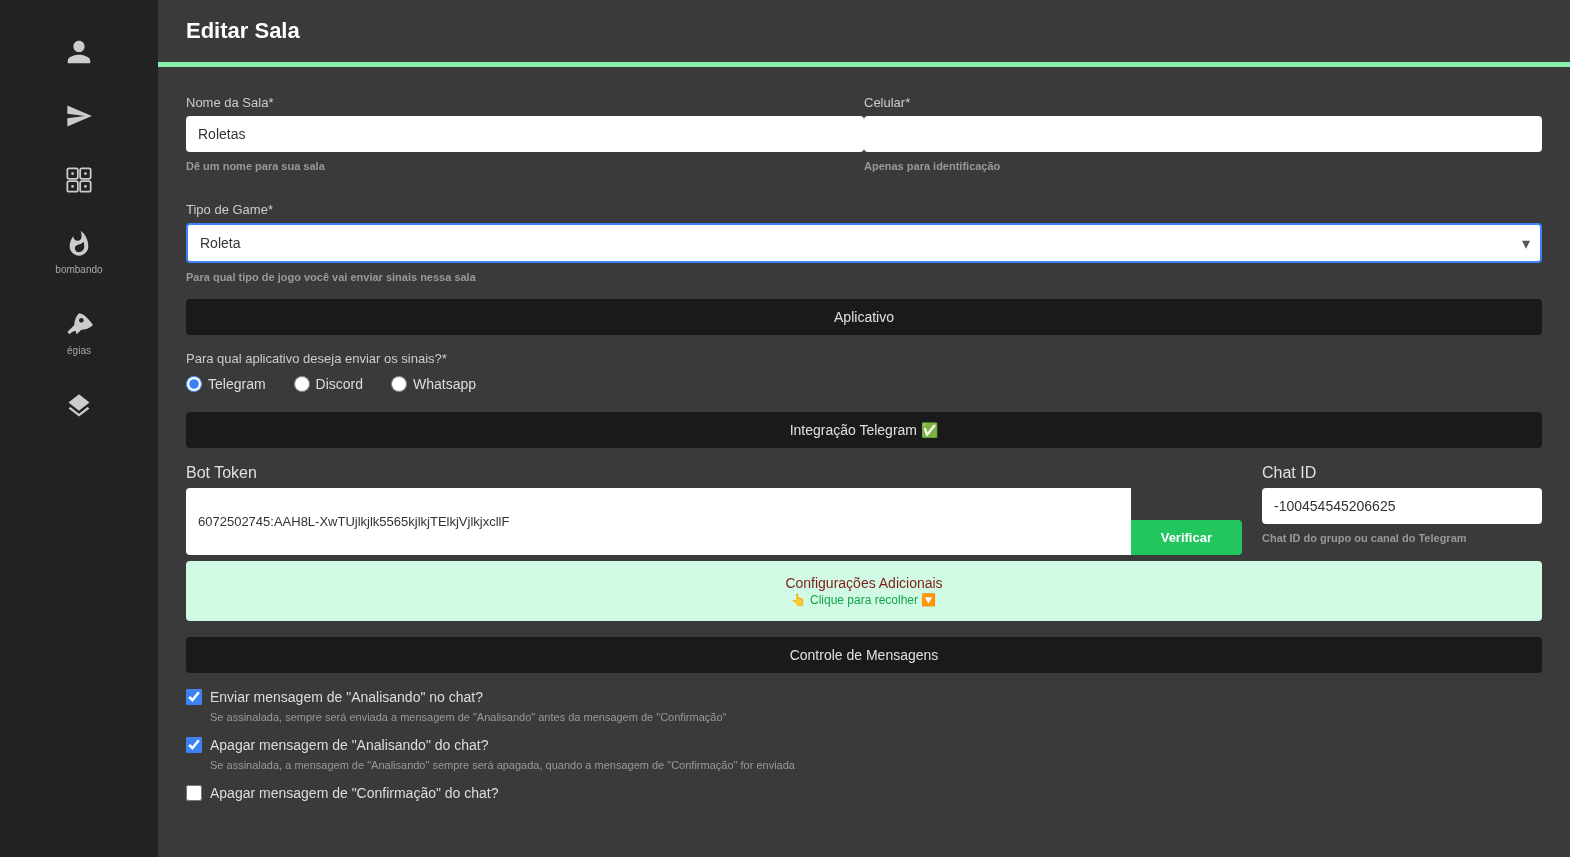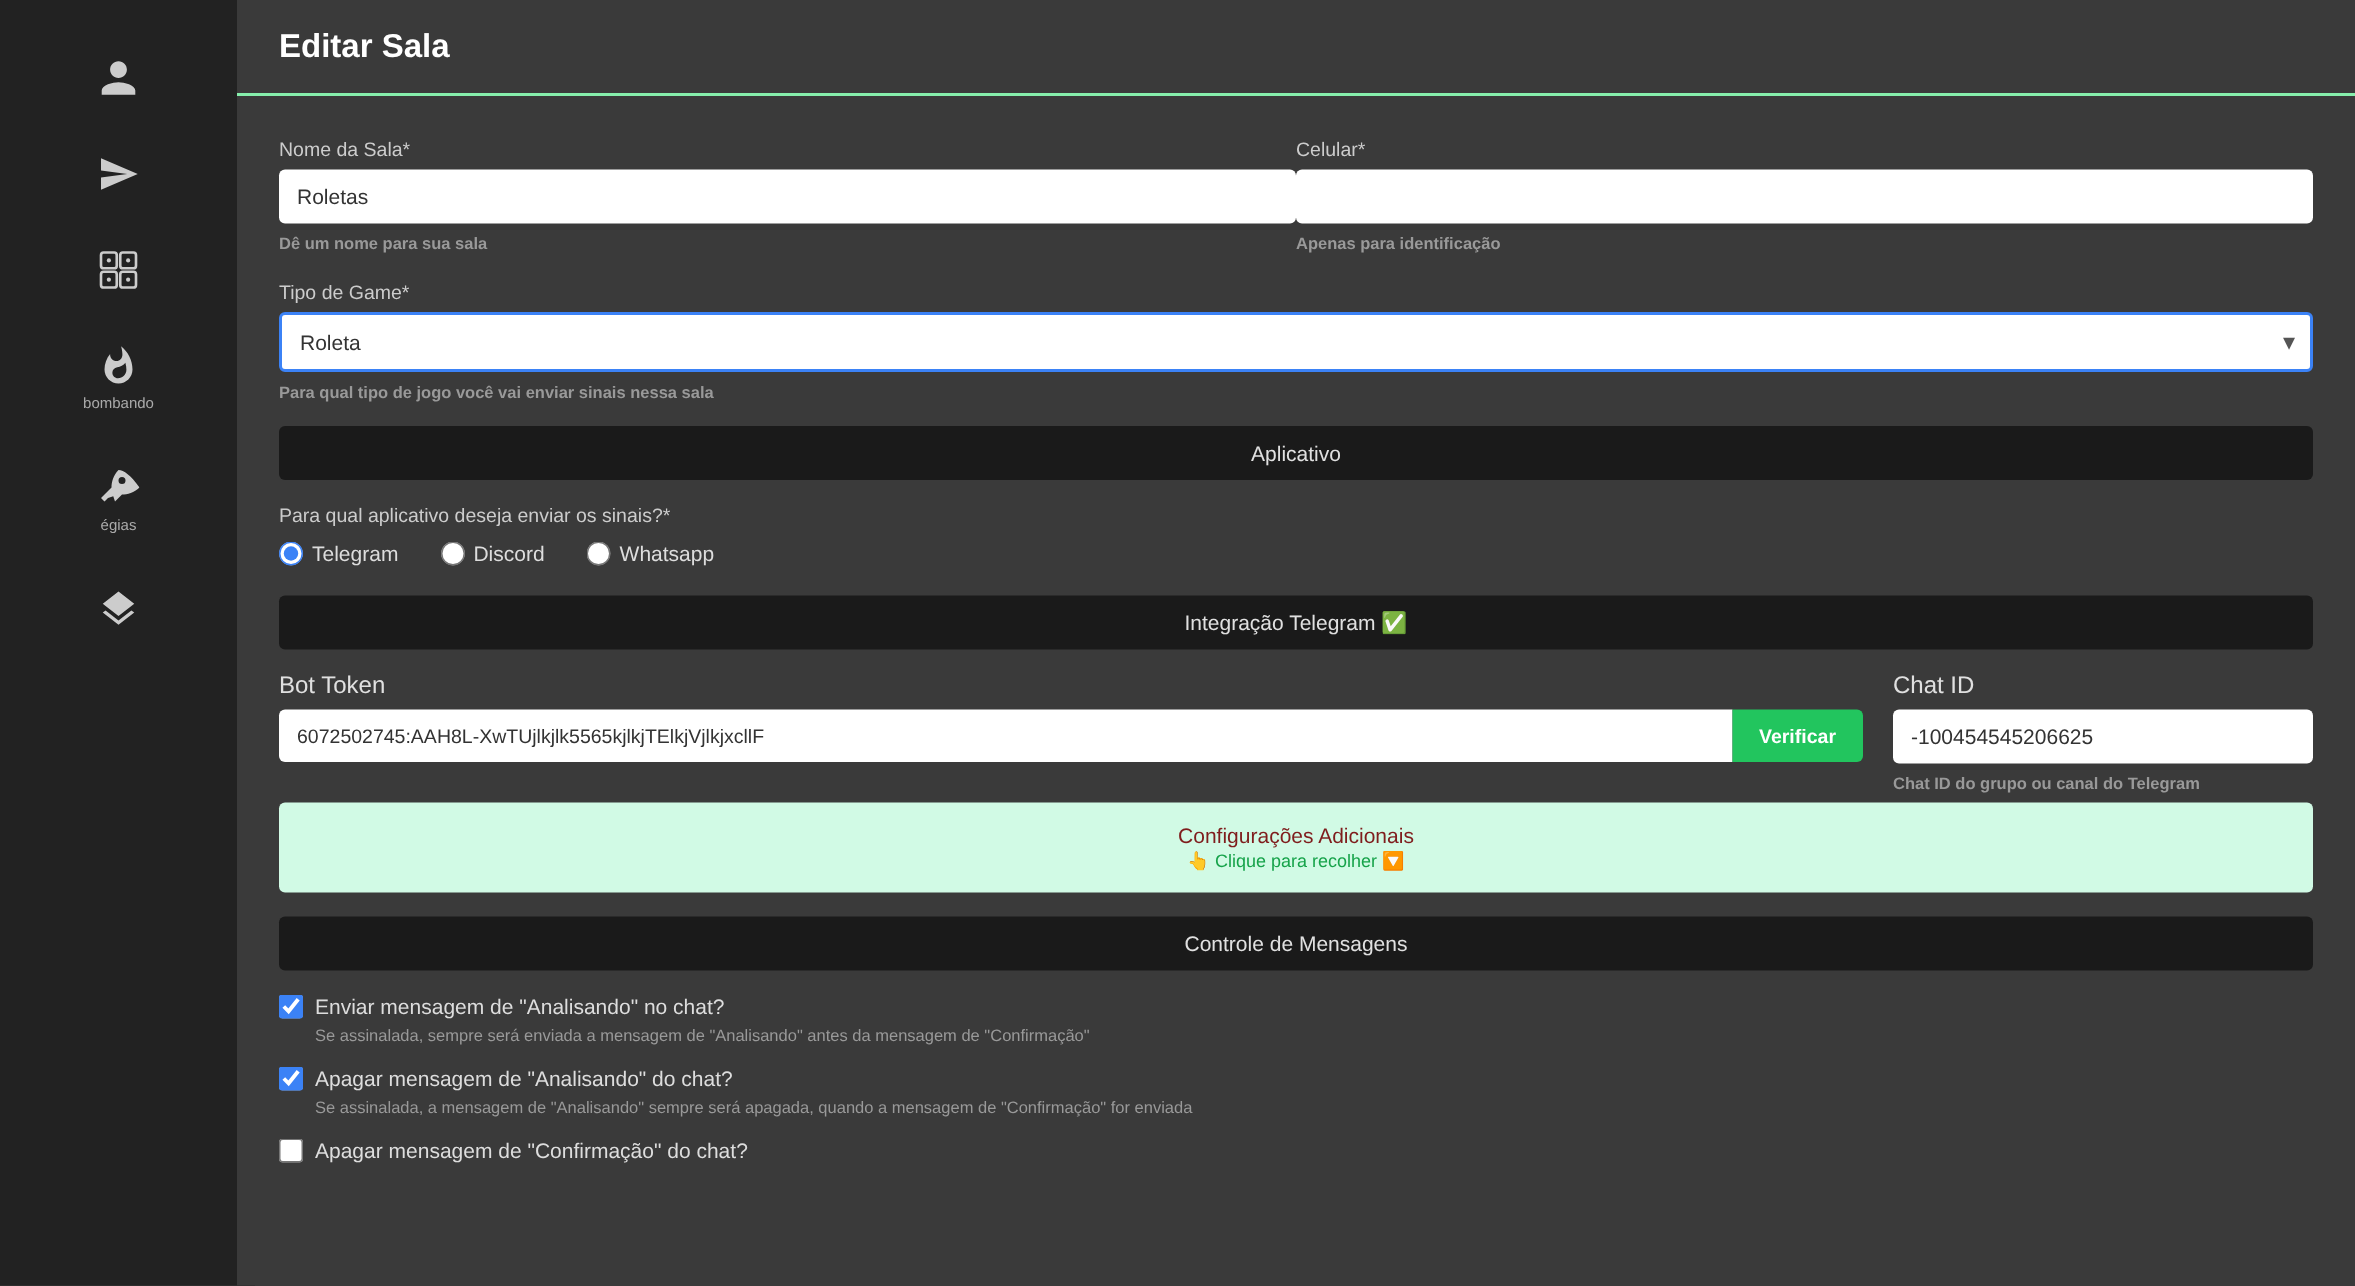--- a/index.html
+++ b/index.html
@@ -54,36 +54,36 @@
     .main {
       flex: 1;
       background: #3a3a3a;
       overflow-y: auto;
       padding: 0;
     }
 
     .page-header {
       background: #3a3a3a;
       padding: 18px 28px 18px 28px;
-      border-bottom: 2px solid #86efac;
+      border-bottom: 5px solid #86efac;
     }
 
     .page-header h1 {
       font-size: 22px;
       color: #ffffff;
       font-weight: 600;
     }
 
     .form-container {
       padding: 28px 28px;
     }
 
     .form-row {
       display: flex;
-      margin-bottom: 18px;
+      margin-bottom: 30px;
     }
 
     .form-group {
       display: flex;
       flex-direction: column;
       gap: 6px;
     }
 
     .form-group.full {
       flex: 1;
@@ -215,24 +215,25 @@
       padding: 10px 12px;
       font-size: 13px;
       outline: none;
     }
 
     .verify-btn {
       background: #22c55e;
       color: #fff;
       border: none;
       border-radius: 0 4px 4px 0;
-      padding: 10px 18px;
+      padding: 10px 30px;
       font-size: 13px;
       cursor: pointer;
       font-weight: 600;
+      margin-top: 32px;
     }
 
     .chat-id-group {
       width: 280px;
       display: flex;
       flex-direction: column;
       gap: 6px;
     }
 
     .chat-id-group input {

